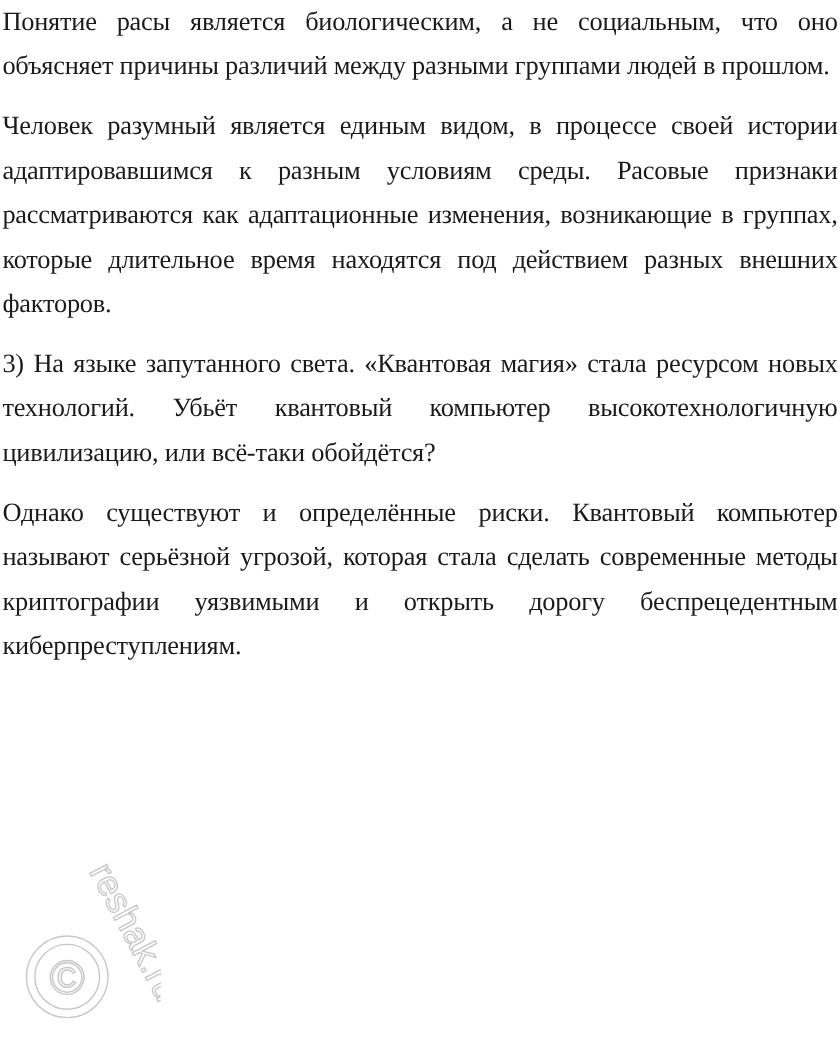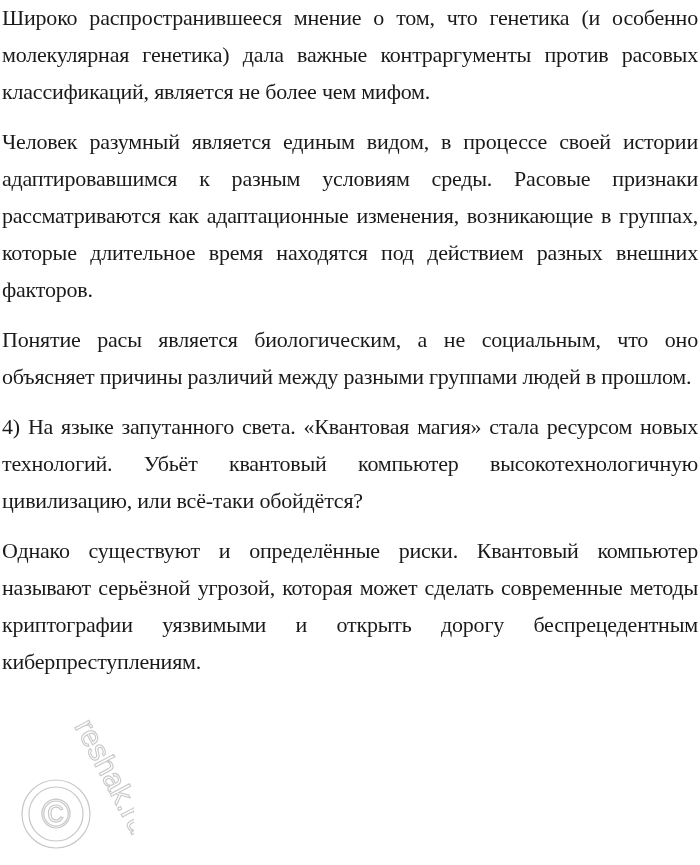--- a/index.html
+++ b/index.html
@@ -39,25 +39,24 @@
     width: 120px;
     height: 150px;
     pointer-events: none;
     opacity: 0.55;
   }
 </style>
 </head>
 <body>
 
 <div class="page">
-  <p class="para">Широко распространившееся мнение о том, что генетика (и особенно молекулярная генетика) дала важные контраргументы против расовых классификаций, является не более чем мифом.</p>
+  <p class="para">Понятие расы является биологическим, а не социальным, что оно объясняет причины различий между разными группами людей в прошлом.</p>
   <p class="para">Человек разумный является единым видом, в процессе своей истории адаптировавшимся к разным условиям среды. Расовые признаки рассматриваются как адаптационные изменения, возникающие в группах, которые длительное время находятся под действием разных внешних факторов.</p>
-  <p class="para">Понятие расы является биологическим, а не социальным, что оно объясняет причины различий между разными группами людей в прошлом.</p>
-  <p class="para">4) На языке запутанного света. «Квантовая магия» стала ресурсом новых технологий. Убьёт квантовый компьютер высокотехнологичную цивилизацию, или всё-таки обойдётся?</p>
-  <p class="para">Однако существуют и определённые риски. Квантовый компьютер называют серьёзной угрозой, которая может сделать современные методы криптографии уязвимыми и открыть дорогу беспрецедентным киберпреступлениям.</p>
+  <p class="para">3) На языке запутанного света. «Квантовая магия» стала ресурсом новых технологий. Убьёт квантовый компьютер высокотехнологичную цивилизацию, или всё-таки обойдётся?</p>
+  <p class="para">Однако существуют и определённые риски. Квантовый компьютер называют серьёзной угрозой, которая стала сделать современные методы криптографии уязвимыми и открыть дорогу беспрецедентным киберпреступлениям.</p>
 </div>
 
 <div class="watermark">
   <svg width="120" height="150" viewBox="0 0 120 150">
     <g fill="none" stroke="#9a9a9a" stroke-width="1.2">
       <circle cx="42" cy="102" r="34"></circle>
       <circle cx="42" cy="102" r="27"></circle>
     </g>
     <text x="42" y="116" text-anchor="middle" font-family="Liberation Sans, sans-serif" font-size="40" fill="none" stroke="#9a9a9a" stroke-width="1.2">©</text>
     <text x="0" y="0" transform="translate(60,14) rotate(62)" font-family="Liberation Sans, sans-serif" font-size="30" fill="none" stroke="#9a9a9a" stroke-width="1.1">reshak.ru</text>

